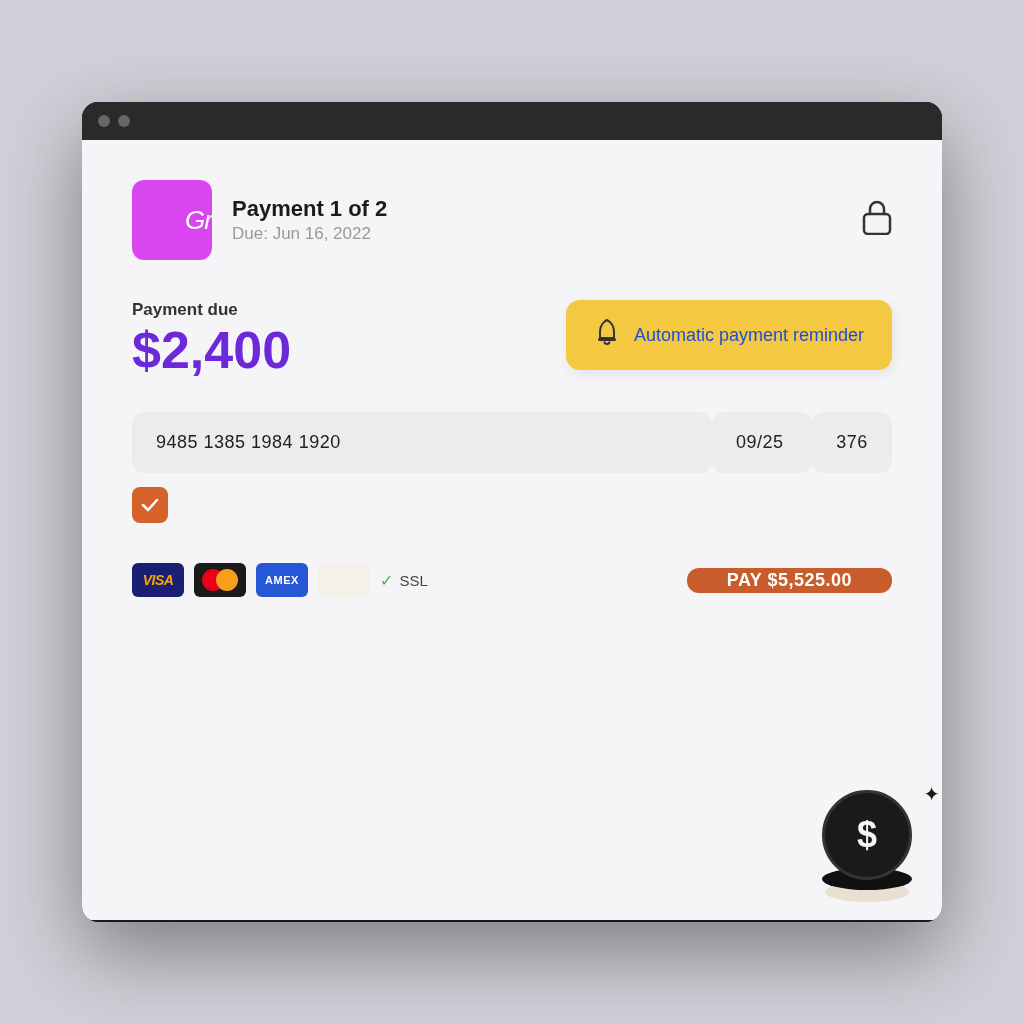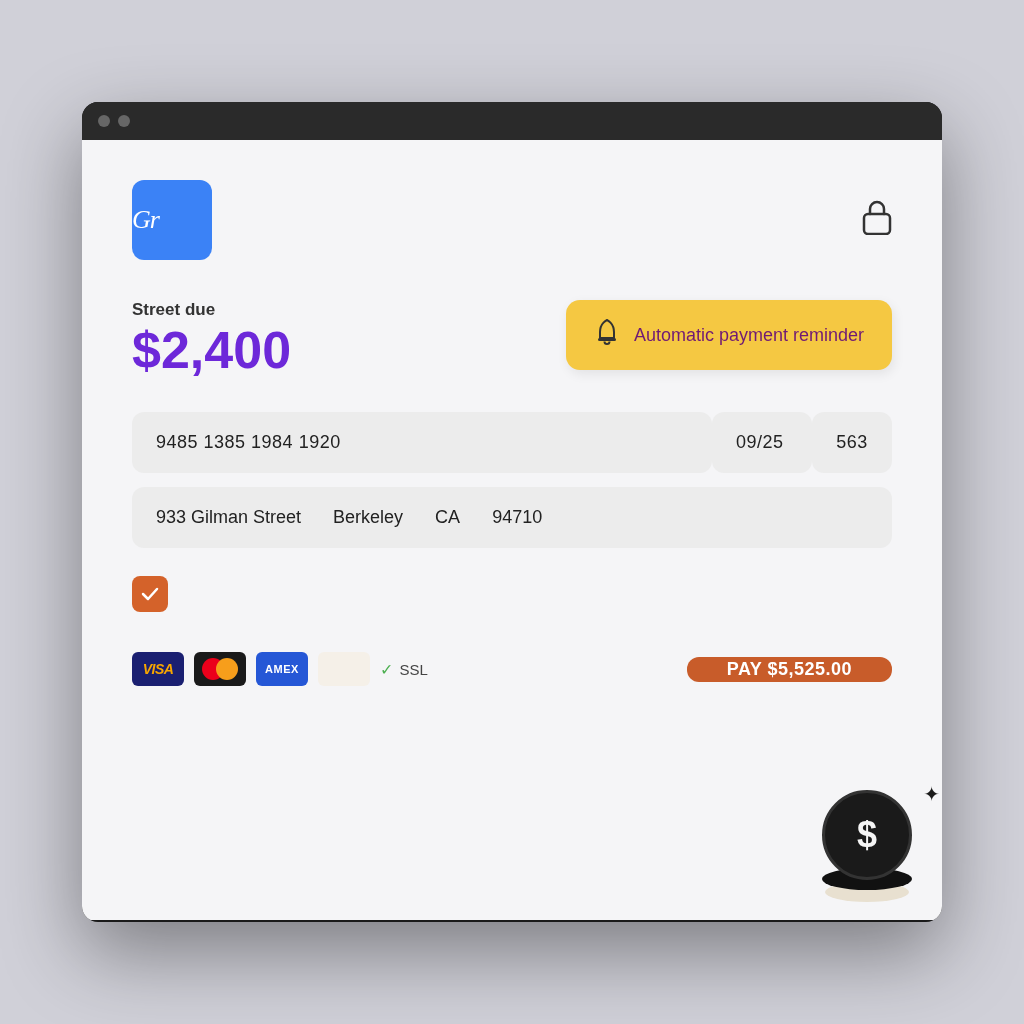--- a/index.html
+++ b/index.html
@@ -55,26 +55,25 @@
 
     .logo-info {
       display: flex;
       align-items: center;
       gap: 20px;
     }
 
     .logo-box {
       width: 80px;
       height: 80px;
-      background: #3b82f6;
+      background: #d946ef;
       border-radius: 12px;
       display: flex;
       align-items: center;
-      justify-content: flex-start;
-      font-family: Liberation Serif, serif;
+      justify-content: flex-end;
     }
 
     .logo-text {
       color: #fff;
       font-size: 26px;
       font-style: italic;
       font-weight: 500;
       letter-spacing: -1px;
     }
 
@@ -121,21 +120,21 @@
       background: #f5c842;
       border: none;
       border-radius: 14px;
       padding: 18px 28px;
       display: flex;
       align-items: center;
       gap: 14px;
       cursor: pointer;
       font-size: 18px;
       font-weight: 500;
-      color: #701a75;
+      color: #1d4ed8;
       box-shadow: 2px 4px 12px rgba(0,0,0,0.08);
     }
 
     .reminder-btn .bell-icon {
       font-size: 22px;
     }
 
     
     .card-row-1 {
       display: flex;
@@ -398,59 +397,57 @@
     <div class="dot"></div>
   </div>
 
   <div class="browser-content">
 
     <div class="header-row">
       <div class="logo-info">
         <div class="logo-box">
           <span class="logo-text">Gr</span>
         </div>
+        <div class="payment-info">
+          <h2>Payment 1 of 2</h2>
+          <p>Due: Jun 16, 2022</p>
+        </div>
       </div>
       <div class="lock-icon">
         <svg width="30" height="36" viewBox="0 0 30 36" fill="none" xmlns="http://www.w3.org/2000/svg">
           <rect x="2" y="15" width="26" height="20" rx="4" stroke="#333" stroke-width="2.5" fill="none"></rect>
           <path d="M8 15V10C8 6.134 11.134 3 15 3C18.866 3 22 6.134 22 10V15" stroke="#333" stroke-width="2.5" fill="none" stroke-linecap="round"></path>
         </svg>
       </div>
     </div>
 
     <div class="amount-section">
       <div class="amount-block">
-        <div class="amount-label">Street due</div>
+        <div class="amount-label">Payment due</div>
         <div class="amount-value">$2,400</div>
       </div>
       <button class="reminder-btn">
         <span class="bell-icon">
           <svg width="26" height="28" viewBox="0 0 26 28" fill="none">
             <path d="M13 2C13 2 6 5 6 14V20H20V14C20 5 13 2 13 2Z" stroke="#333" stroke-width="2" fill="none" stroke-linejoin="round"></path>
             <path d="M6 20H20" stroke="#333" stroke-width="2"></path>
             <rect x="4" y="20" width="18" height="3" rx="1.5" fill="#333"></rect>
             <path d="M10.5 23.5C10.5 25 11.6 26 13 26C14.4 26 15.5 25 15.5 23.5" stroke="#333" stroke-width="2" fill="none"></path>
           </svg>
         </span>
         <span>Automatic payment reminder</span>
       </button>
     </div>
 
     <div class="card-row-1">
       <div class="field-box field-card-number">9485 1385 1984 1920</div>
       <div class="field-box field-expiry">09/25</div>
-      <div class="field-box field-cvv">563</div>
-    </div>
-
-    <div class="field-address">
-      <span class="address-street">933 Gilman Street</span>
-      <span class="address-city">Berkeley</span>
-      <span class="address-state">CA</span>
-      <span class="address-zip">94710</span>
-    </div>
+      <div class="field-box field-cvv">376</div>
+    </div>
+
 
     <div class="autopay-row">
       <div class="checkbox-checked">
         <svg viewBox="0 0 20 20" fill="none">
           <polyline points="3,10 8,15 17,5" stroke="white" stroke-width="2.5" stroke-linecap="round" stroke-linejoin="round"></polyline>
         </svg>
       </div>
     </div>
 
     <div class="footer-row">

